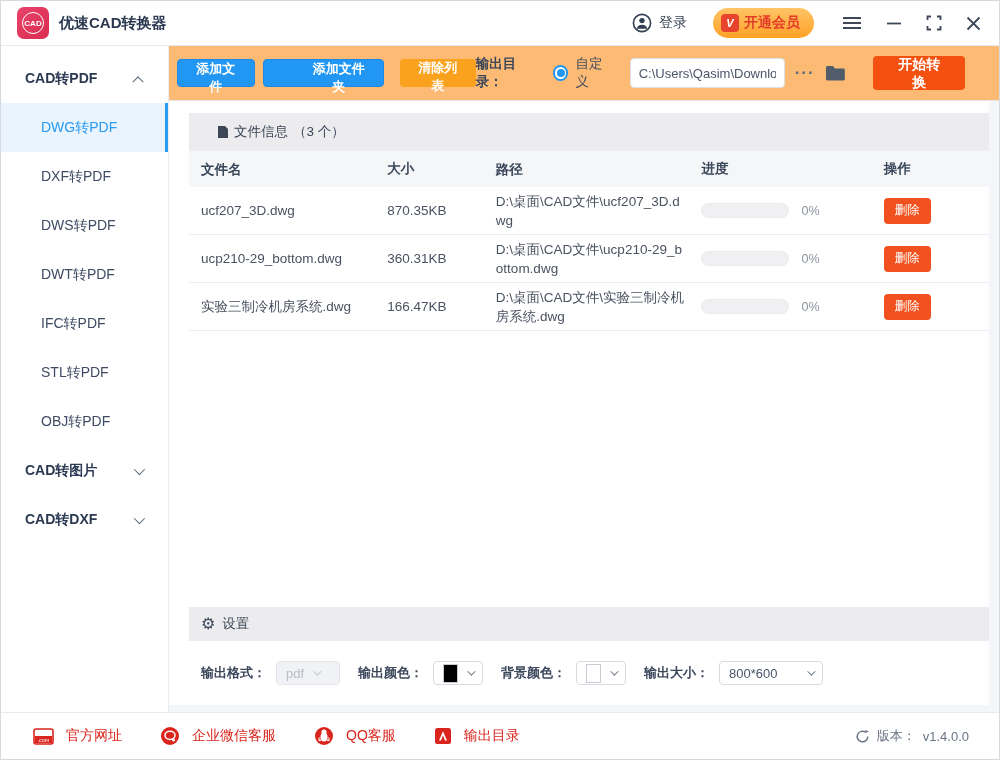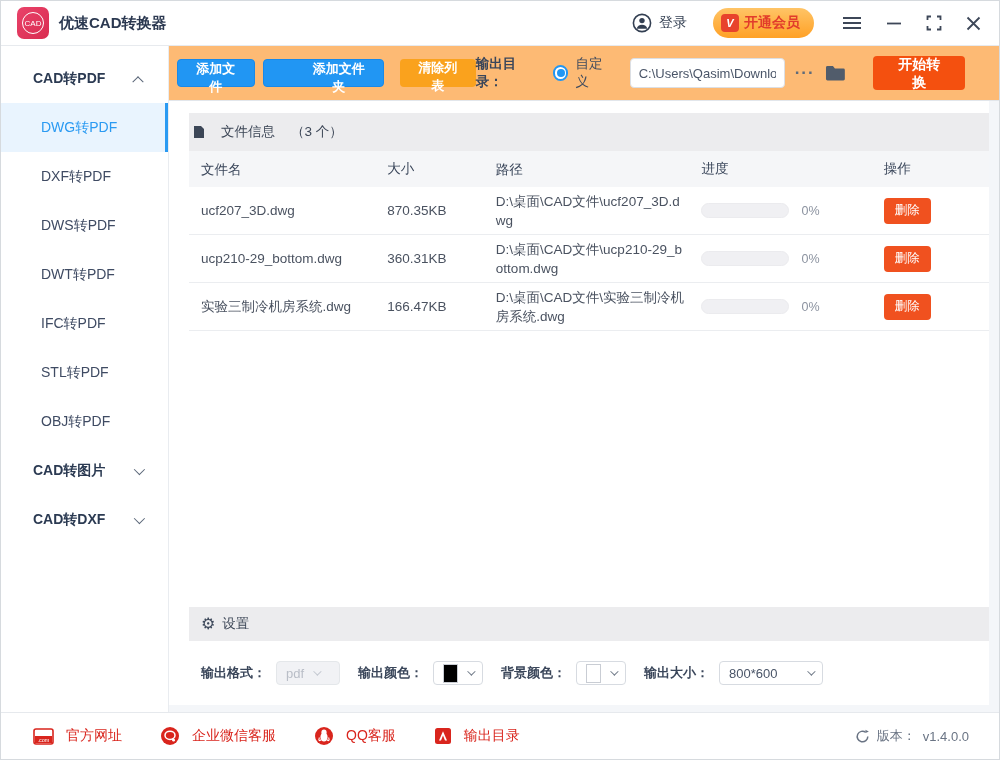--- a/index.html
+++ b/index.html
@@ -3,35 +3,35 @@
 <meta charset="utf-8">
 <style>
   * { margin:0; padding:0; box-sizing:border-box; }
   html,body { width:1000px; height:760px; }
   body { font-family:"Liberation Sans","DejaVu Sans",sans-serif; background:#fff; overflow:hidden; }
   .window { width:1000px; height:760px; border:1px solid #d6dade; display:flex; flex-direction:column; background:#fff; }
 
   
   .titlebar { height:45px; flex:0 0 45px; display:flex; align-items:center; padding:0 18px 0 16px; border-bottom:1px solid #e7eaee; background:#fff; }
   .logo { width:32px; height:32px; border-radius:7px; background:linear-gradient(135deg,#e9436a,#d92c50); display:flex; align-items:center; justify-content:center; }
-  .logo-ring { width:22px; height:22px; border:1.5px solid #fff; border-radius:50%; color:#fff; font-size:8px; font-weight:normal; display:flex; align-items:center; justify-content:center; }
+  .logo-ring { width:22px; height:22px; border:1.5px solid #fff; border-radius:50%; color:#fff; font-size:8px; font-weight:bold; display:flex; align-items:center; justify-content:center; }
   .app-title { margin-left:10px; font-size:15px; font-weight:bold; color:#2b3850; }
   .tb-right { margin-left:auto; display:flex; align-items:center; }
   .login { display:flex; align-items:center; gap:7px; color:#333f52; font-size:14px; cursor:pointer; }
   .vip-btn { margin-left:26px; height:30px; padding:0 14px 0 8px; border:none; border-radius:16px; background:linear-gradient(180deg,#ffc466,#ffa126); display:flex; align-items:center; gap:5px; color:#e23c2b; font-size:14px; font-weight:bold; cursor:pointer; }
   .vip-badge { width:18px; height:18px; border-radius:4px; background:#e8432c; color:#fff; font-size:11px; font-weight:bold; font-style:italic; display:flex; align-items:center; justify-content:center; }
   .win-ctl { display:flex; align-items:center; gap:24px; margin-left:28px; color:#3d4758; }
   .win-ctl svg { display:block; cursor:pointer; }
 
   
   .app-body { flex:1 1 auto; display:flex; min-height:0; }
 
   
   .sidebar { width:168px; flex:0 0 168px; background:#fff; border-right:1px solid #e9ecf0; padding-top:8px; }
-  .sb-group-hd { height:49px; display:flex; align-items:center; padding:0 26px 0 24px; font-size:14px; font-weight:bold; color:#2b3a52; cursor:pointer;margin-left:8px; }
+  .sb-group-hd { height:49px; display:flex; align-items:center; padding:0 26px 0 24px; font-size:14px; font-weight:bold; color:#2b3a52; cursor:pointer; }
   .sb-group-hd .chev { margin-left:auto; }
   .chev { width:8px; height:8px; border-right:1.7px solid #5a6678; border-bottom:1.7px solid #5a6678; display:inline-block; }
   .chev.up { transform:rotate(-135deg) translate(-2px,-2px); }
   .chev.down { transform:rotate(45deg) translateY(-2px); }
   .sb-item { height:49px; display:flex; align-items:center; padding-left:40px; font-size:14px; color:#3f4b63; cursor:pointer; }
   .sb-item.selected { background:#e9f4fe; color:#2a9af2; border-right:3px solid #2a9af2; }
 
   
   .main { flex:1 1 auto; display:flex; flex-direction:column; min-width:0; }
 
@@ -45,22 +45,22 @@
   .radio .dot { width:8px; height:8px; border-radius:50%; background:#2196f3; }
   .radio-label { font-size:13.5px; color:#3f4b5e; }
   .path-input { width:155px; height:30px; border:1px solid #dcdfe4; border-radius:4px; background:#fff; padding:0 8px; font-size:13px; color:#4a5568; font-family:"Liberation Sans","DejaVu Sans",sans-serif; }
   .more-btn { background:none; border:none; color:#5f6b7a; font-size:17px; font-weight:bold; letter-spacing:1px; cursor:pointer; padding:0 2px; }
 
   .content { flex:1 1 auto; display:flex; min-height:0; }
   .content-main { flex:1 1 auto; background:#fff; display:flex; flex-direction:column; min-width:0; padding-top:12px; }
   .right-strip { width:10px; flex:0 0 10px; background:#f4f6f9; }
 
   .bar { margin-left:20px; }
-  .fileinfo-bar { height:38px; flex:0 0 38px; background:#ececee; display:flex; align-items:center; padding:0 4px; gap:16px; font-size:13.5px; color:#3c4656; }
-  .thead { height:36px; flex:0 0 36px; background:#f5f6f8; display:flex; align-items:center; padding:0 12px; font-size:13.5px; font-weight:normal; color:#3a465a; }
+  .fileinfo-bar { height:38px; flex:0 0 38px; background:#ececee; display:flex; align-items:center; padding:0 28px; gap:5px; font-size:13.5px; color:#3c4656; }
+  .thead { height:36px; flex:0 0 36px; background:#f5f6f8; display:flex; align-items:center; padding:0 12px; font-size:13.5px; font-weight:bold; color:#3a465a; }
   .trow { min-height:48px; flex:0 0 48px; display:flex; align-items:center; padding:0 12px; margin-left:20px; border-bottom:1px solid #ebedf0; font-size:13.5px; color:#4a5260; }
   .col-name { width:24%; padding-right:14px; word-break:break-all; line-height:19px; }
   .col-size { width:14%; }
   .col-path { width:26.5%; padding-right:14px; word-break:break-all; line-height:19px; }
   .col-prog { width:23.5%; display:flex; align-items:center; gap:12px; }
   .col-act  { width:12%; }
   .progress-track { width:88px; height:15px; border-radius:8px; background:#f0f0f3; border:1px solid #ebebee; }
   .prog-label { font-size:12.5px; color:#8c93a0; }
   .del-btn { background:#f0511f; color:#fff; border:none; border-radius:4px; font-size:12.5px; height:26px; padding:0 11px; cursor:pointer; }
   .table-filler { flex:1 1 auto; }

